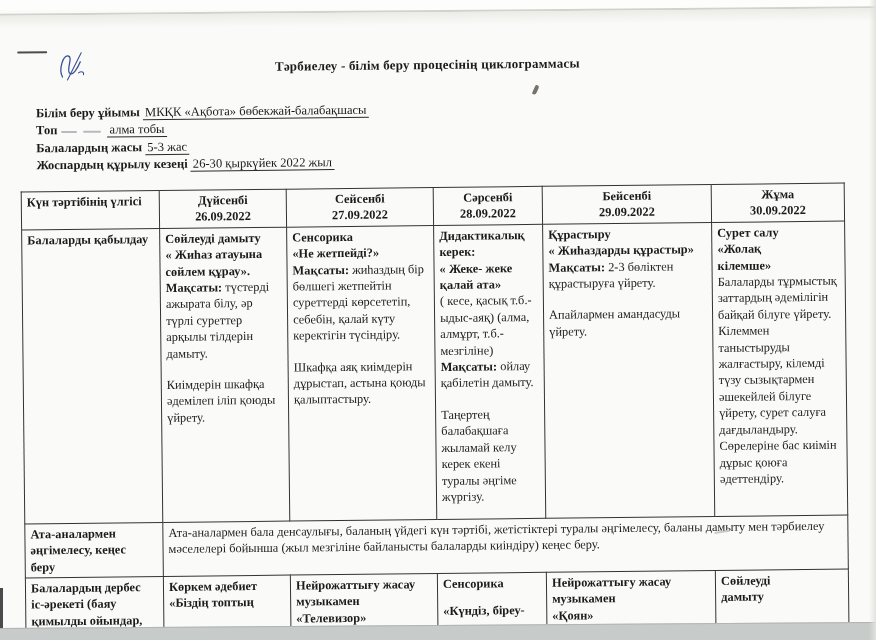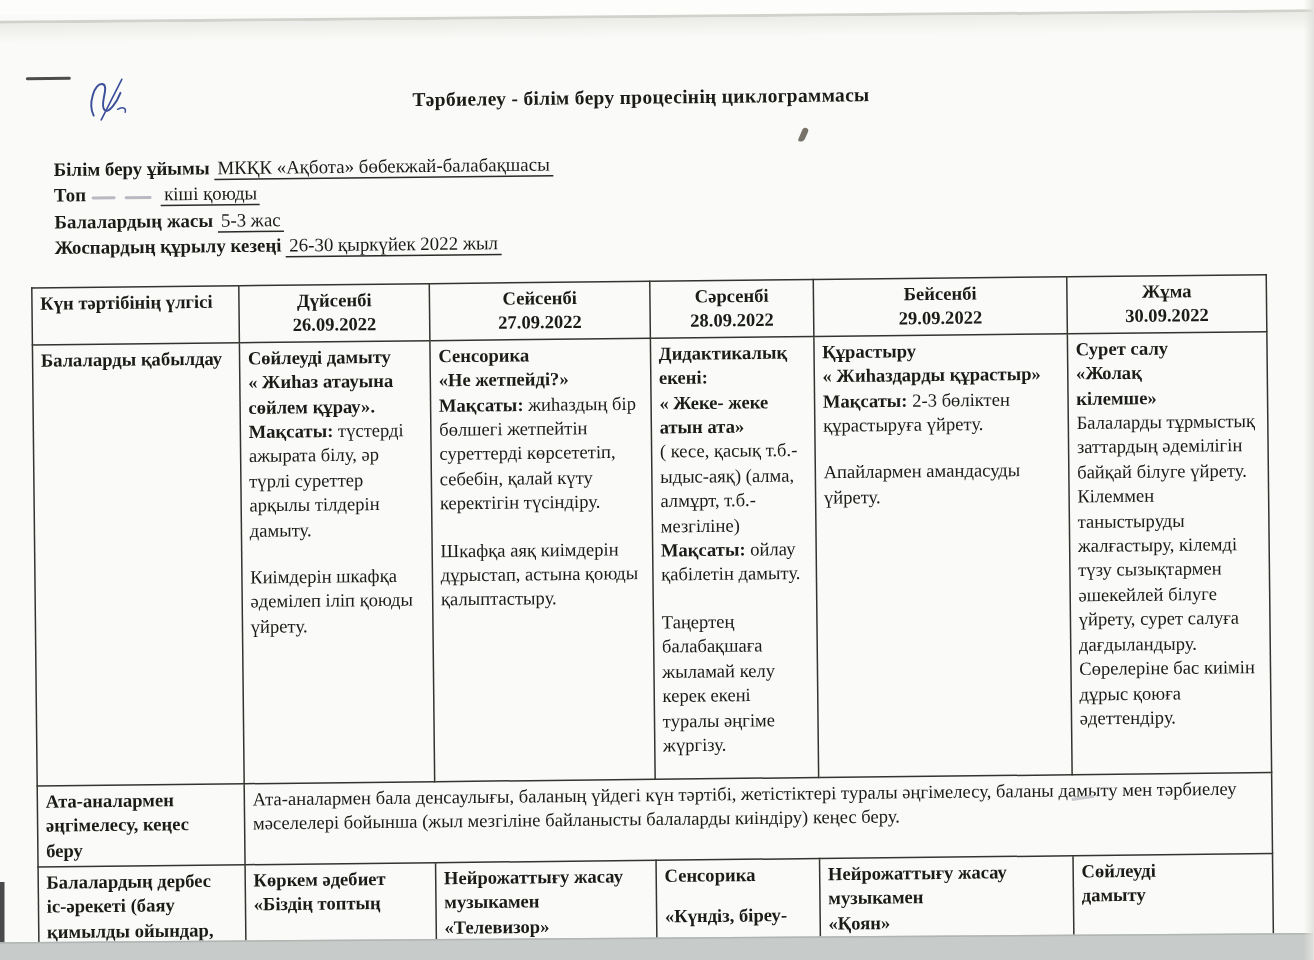--- a/index.html
+++ b/index.html
@@ -72,21 +72,21 @@
     <div class="doc-title">Тәрбиелеу - білім беру процесінің циклограммасы</div>
 
     <div class="ink-speck"></div>
 
     <div class="meta">
       <div>
         <span class="lbl">Білім беру ұйымы</span>
         <span class="val">МКҚК «Ақбота» бөбекжай-балабақшасы</span>
       </div>
       <div>
-        <span class="lbl">Топ</span><span class="pencil-gap"><i class="g1"></i><i class="g2"></i></span><span class="val">кіші қоюды</span>
+        <span class="lbl">Топ</span><span class="pencil-gap"><i class="g1"></i><i class="g2"></i></span><span class="val">алма тобы</span>
       </div>
       <div>
         <span class="lbl">Балалардың жасы</span>
         <span class="val">5-3 жас</span>
       </div>
       <div>
         <span class="lbl">Жоспардың құрылу кезеңі</span>
         <span class="val">26-30 қыркүйек 2022 жыл</span>
       </div>
     </div>
@@ -136,23 +136,23 @@
           <p class="gap">Киімдерін шкафқа әдемілеп іліп қоюды үйрету.</p>
         </td>
         <td>
           <p class="b">Сенсорика</p>
           <p class="b pre">«Не жетпейді?»</p>
           <p><span class="b">Мақсаты:</span><span> жиһаздың бір бөлшегі жетпейтін суреттерді көрсететіп, себебін, қалай күту керектігін түсіндіру.</span></p>
           <p class="gap">Шкафқа аяқ киімдерін дұрыстап, астына қоюды қалыптастыру.</p>
         </td>
         <td>
           <p class="b pre">Дидактикалық
-екені:</p>
+керек:</p>
           <p class="b pre">« Жеке- жеке
-атын ата»</p>
+қалай ата»</p>
           <p class="pre">( кесе, қасық т.б.-
 ыдыс-аяқ) (алма,
 алмұрт, т.б.-
 мезгіліне)</p>
           <p><span class="b">Мақсаты:</span><span> ойлау қабілетін дамыту.</span></p>
           <p class="gap">Таңертең балабақшаға жыламай келу керек екені туралы әңгіме жүргізу.</p>
         </td>
         <td>
           <p class="b">Құрастыру</p>
           <p class="b pre">« Жиһаздарды құрастыр»</p>

